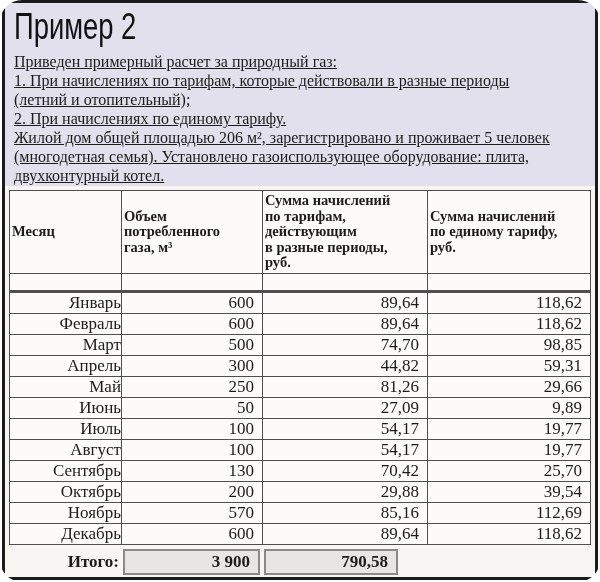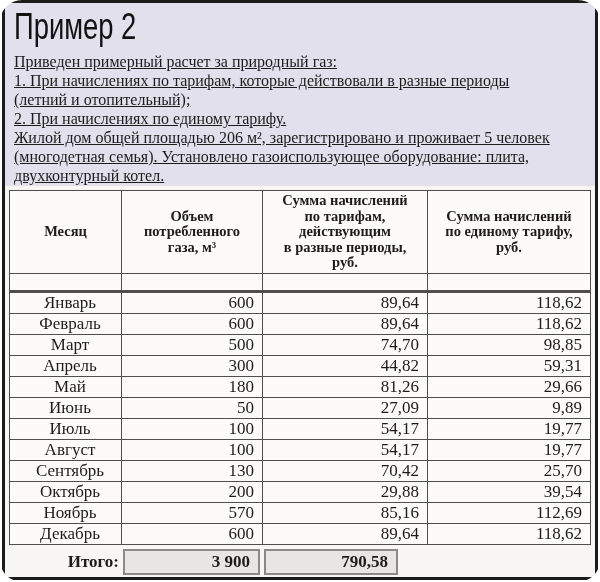--- a/index.html
+++ b/index.html
@@ -44,28 +44,28 @@
     border-collapse:collapse;table-layout:fixed;
   }
   table.tbl td{
     border:1px solid var(--grid);background:var(--cell-bg);
     overflow:hidden;
   }
   .header-tbl{top:187px;}
   .header-tbl tr.hrow{height:80px;}
   .header-tbl tr.hrow td{
     font-weight:bold;font-size:14.5px;line-height:15.5px;
-    text-align:center;vertical-align:middle;white-space:pre-line;
+    text-align:left;vertical-align:middle;white-space:pre-line;
     padding:2px 2px;
   }
   .header-tbl tr.erow{height:17px;}
   .data-tbl{top:288px;border:1px solid var(--grid);border-top-width:2px;}
   .data-tbl tr{height:21px;}
   .data-tbl td{font-size:17px;vertical-align:middle;}
-  .data-tbl td.c-month{text-align:center;padding-left:9px;}
+  .data-tbl td.c-month{text-align:right;padding-left:9px;}
   .data-tbl td.c-volume,
   .data-tbl td.c-tariff_periods,
   .data-tbl td.c-single_tariff{text-align:right;padding-right:8px;}
   .totals{
     position:absolute;left:4px;top:546px;width:581px;height:26px;
   }
   .totals-label{
     position:absolute;left:0;top:0;width:110px;height:26px;
     text-align:right;font-weight:bold;font-size:17px;line-height:26px;
   }
@@ -154,21 +154,21 @@
             <td class="c-single_tariff">98,85</td>
           </tr>
           <tr>
             <td class="c-month">Апрель</td>
             <td class="c-volume">300</td>
             <td class="c-tariff_periods">44,82</td>
             <td class="c-single_tariff">59,31</td>
           </tr>
           <tr>
             <td class="c-month">Май</td>
-            <td class="c-volume">180</td>
+            <td class="c-volume">250</td>
             <td class="c-tariff_periods">81,26</td>
             <td class="c-single_tariff">29,66</td>
           </tr>
           <tr>
             <td class="c-month">Июнь</td>
             <td class="c-volume">50</td>
             <td class="c-tariff_periods">27,09</td>
             <td class="c-single_tariff">9,89</td>
           </tr>
           <tr>

